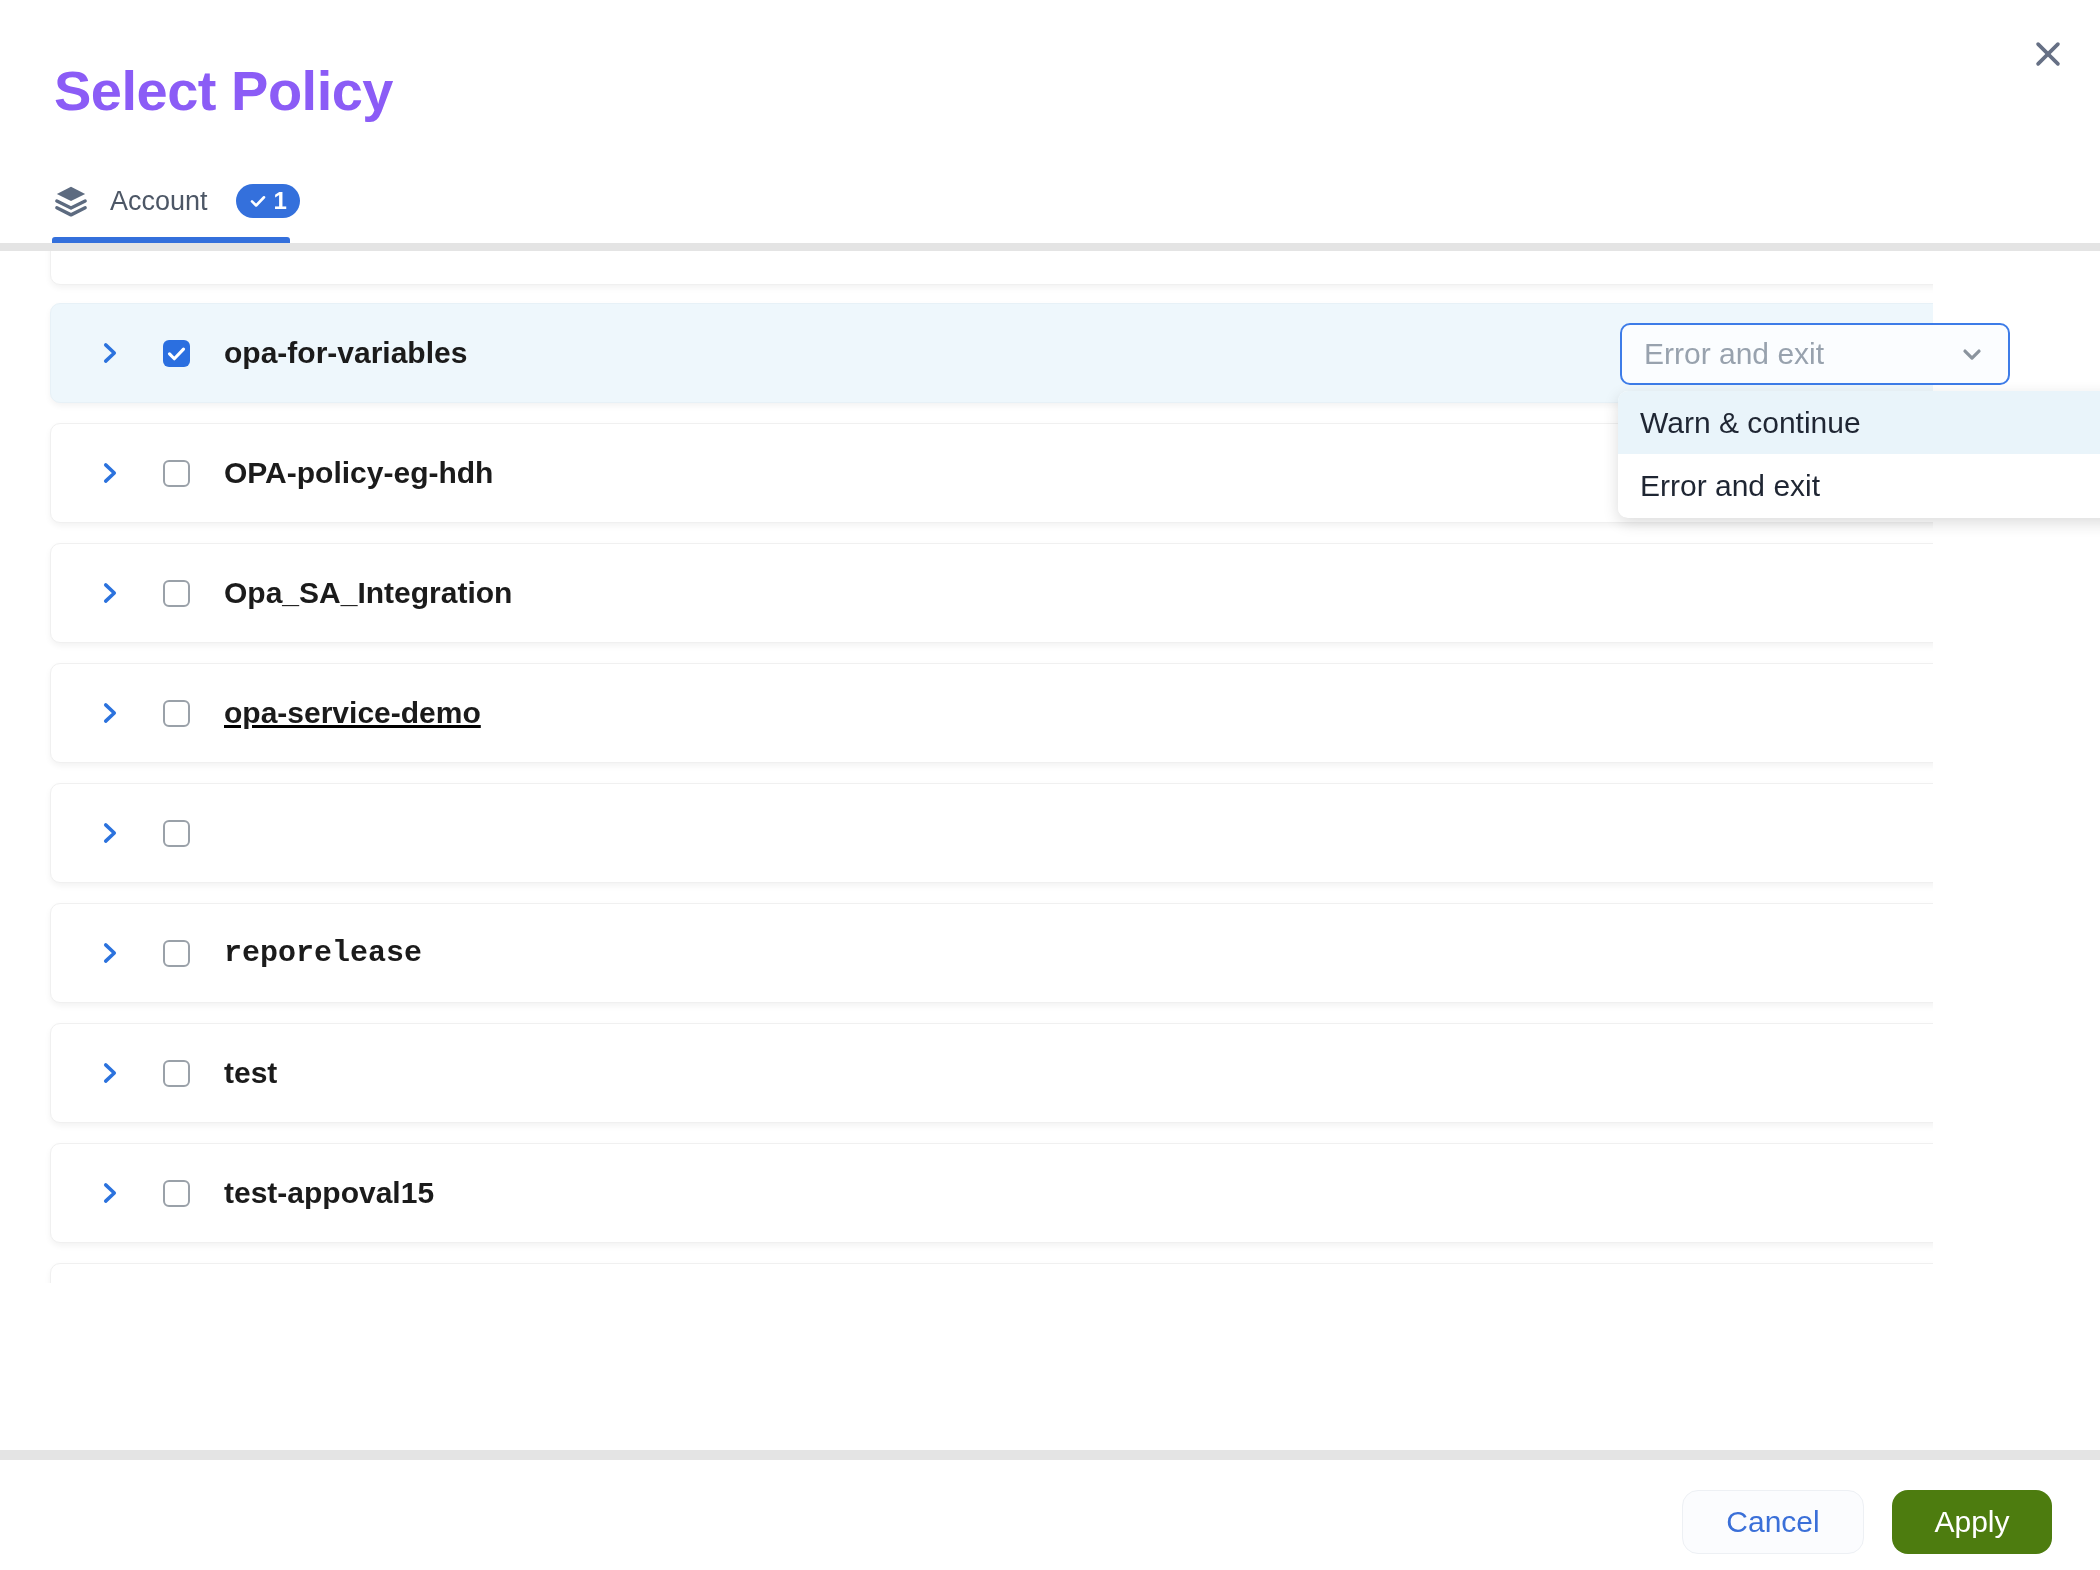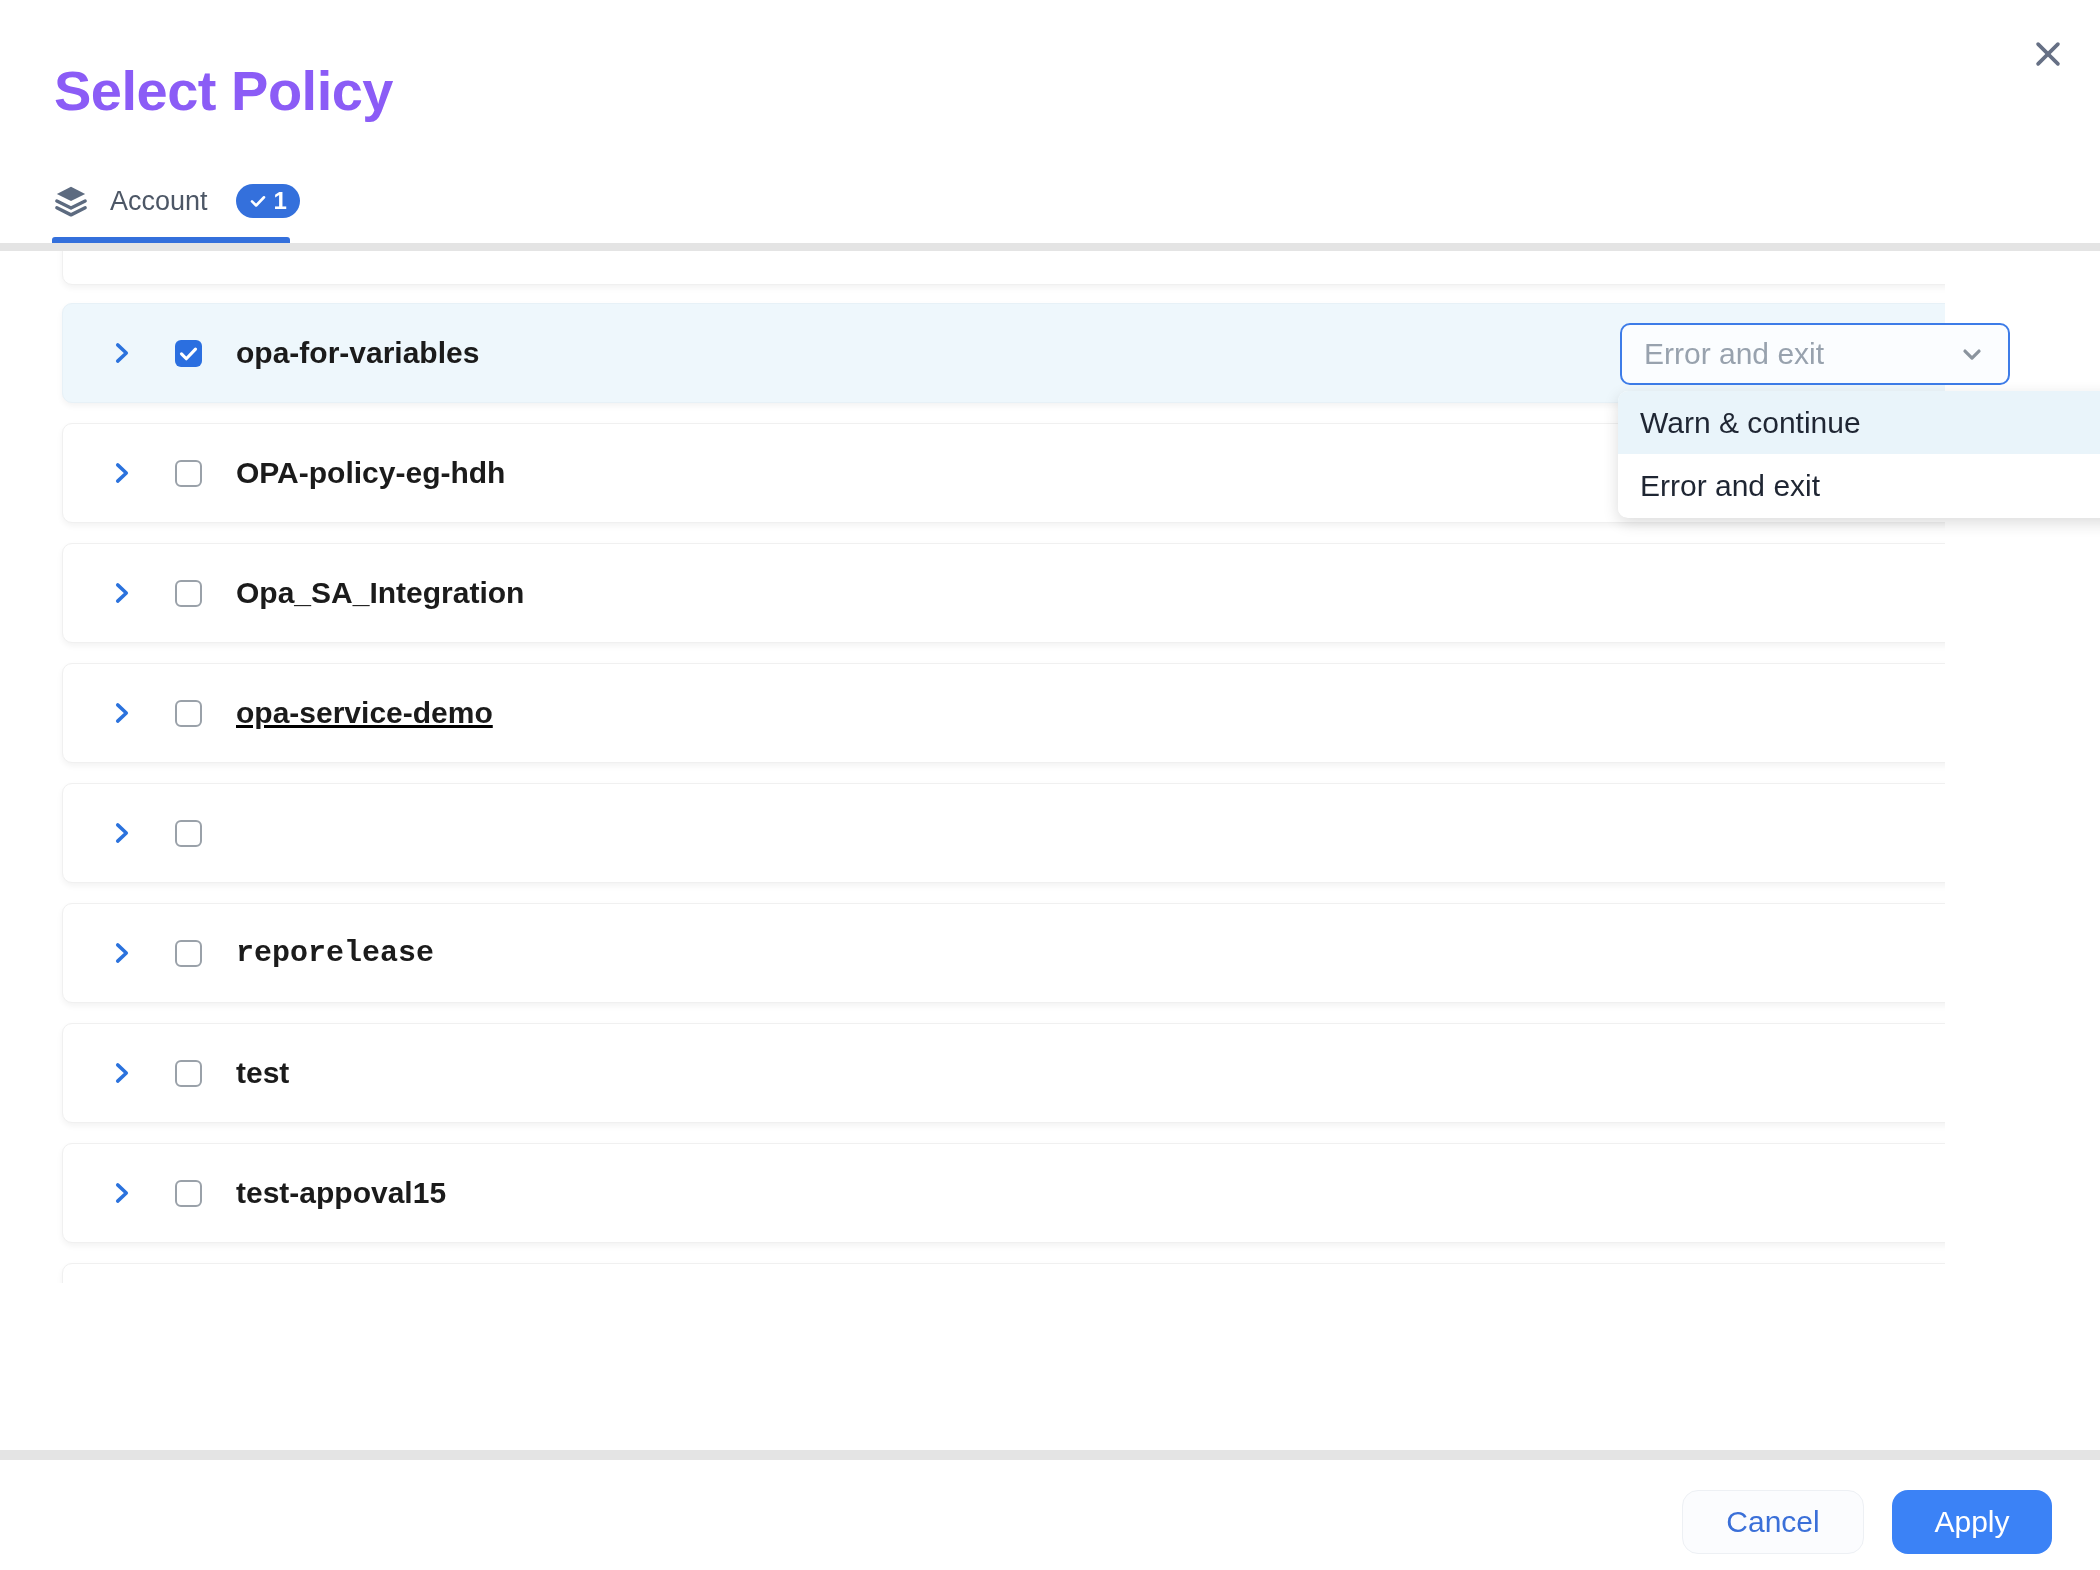--- a/index.html
+++ b/index.html
@@ -30,21 +30,21 @@
     display:flex;align-items:center;gap:7px;color:#ffffff;
   }
   .badge-count{font-size:24px;font-weight:600;}
   .tab-underline{
     position:absolute;left:52px;top:237px;width:238px;height:6px;
     border-radius:3px 3px 0 0;
   }
   .top-bar{position:absolute;left:0;top:243px;width:2100px;height:8px;}
   
   .viewport{
-    position:absolute;left:12px;top:251px;width:1933px;height:1032px;
+    position:absolute;left:0;top:251px;width:1933px;height:1032px;
     overflow:hidden;background:#ffffff;
   }
   .row{
     position:absolute;left:50px;width:2000px;height:100px;
     background:#ffffff;border:1px solid #f0f0f0;border-radius:10px;
     box-shadow:0 3px 6px rgba(0,0,0,0.05);
     display:flex;align-items:center;box-sizing:border-box;
   }
   .row.selected{background:#eef7fc;border-color:#e7f1f7;}
   .chev{margin-left:46px;width:26px;height:28px;display:flex;align-items:center;cursor:pointer;}
@@ -77,21 +77,21 @@
   .option.highlighted{background:#e9f4fa;}
   
   .footer-bar{position:absolute;left:0;top:1450px;width:2100px;height:10px;}
   .btn{
     position:absolute;top:1490px;height:64px;border-radius:16px;
     font-size:30px;font-weight:500;cursor:pointer;box-sizing:border-box;
     display:flex;align-items:center;justify-content:center;
     font-family:"Liberation Sans","DejaVu Sans",sans-serif;
   }
   .cancel-btn{left:1682px;width:182px;background:#fbfcfe;border:1px solid #edf0f4;color:#3a6fd8;}
-  .apply-btn{left:1892px;width:160px;background:#3b82f6;border:none;color:#ffffff;}
+  .apply-btn{left:1892px;width:160px;background:#4d7c0f;border:none;color:#ffffff;}
 </style>
 </head>
 <body>
 
 <div>
 
   <div class="title">Select Policy</div>
 
   <button class="close-btn">
     <svg width="34" height="34" viewBox="0 0 24 24" fill="none" stroke="#667085" stroke-width="2.6" stroke-linecap="round">

